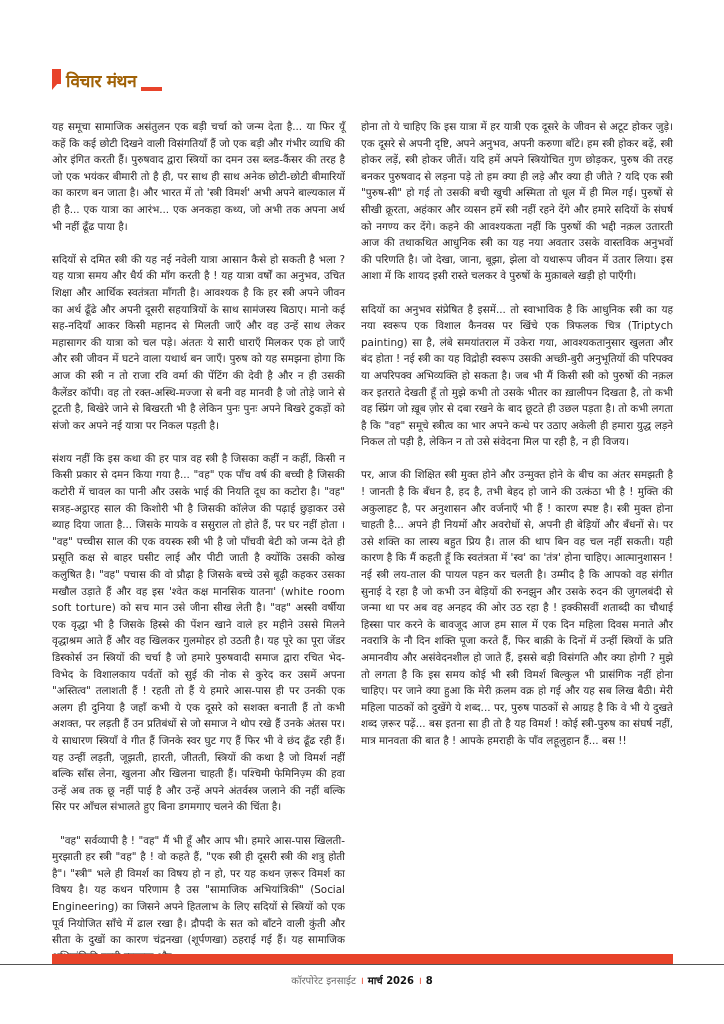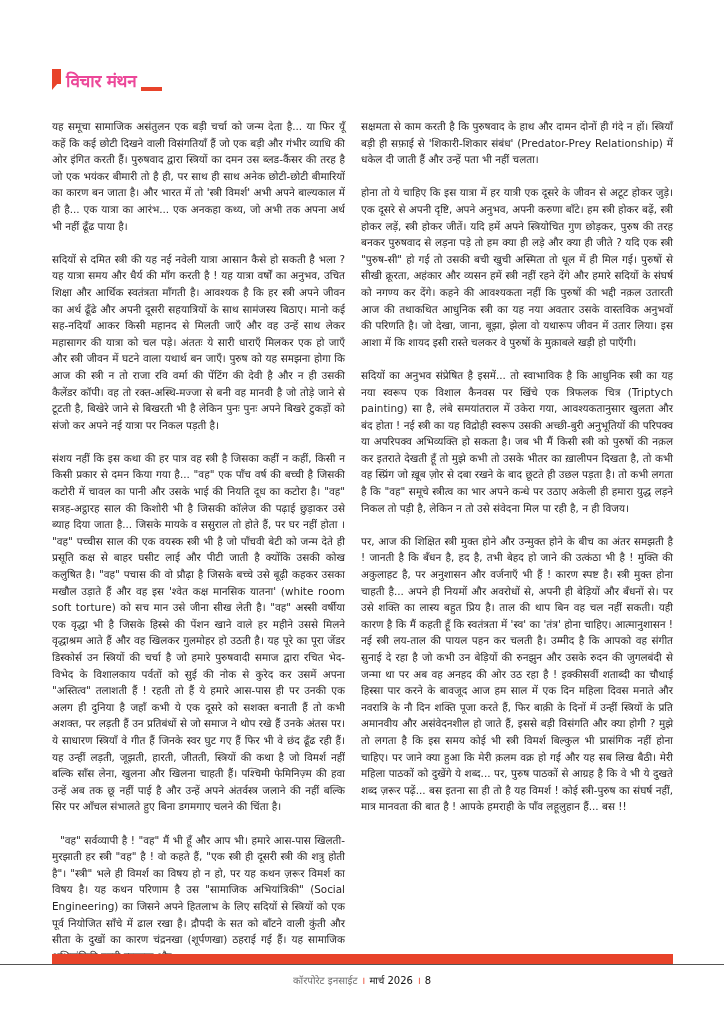--- a/index.html
+++ b/index.html
@@ -1,32 +1,32 @@
 <!DOCTYPE html>
 <html><head>
 <meta charset="utf-8">
 <style>
   html, body { margin:0; padding:0; background:#ffffff; }
   body { width:724px; height:1024px; position:relative; overflow:hidden; font-family:"DejaVu Sans", sans-serif; color:#231f20; }
   .header { position:absolute; left:52px; top:66px; height:28px; display:flex; align-items:center; }
   .quote-mark { width:9px; height:22px; position:relative; margin-right:5px; }
   .quote-mark .blk { position:absolute; left:0; top:0; width:9px; height:15px; background:#e8432a; }
   .quote-mark .tail { position:absolute; left:0; top:14px; width:0; height:0; border-left:6px solid #e8432a; border-bottom:7px solid transparent; }
-  .section-title { font-weight:bold; font-size:17px; color:#ec4899; letter-spacing:-0.3px; }
+  .section-title { font-weight:bold; font-size:17px; color:#a16207; letter-spacing:-0.3px; }
   .title-dash { width:21px; height:4px; background:#e8432a; margin-left:5px; align-self:flex-end; margin-bottom:3px; }
   .col { position:absolute; top:118px; width:293px; font-size:10.4px; line-height:16.6px; text-align:justify; color:#231f20; }
   .col.left { left:52px; }
   .col.right { left:361px; width:312px; top:118px; }
   .col p { margin:0 0 16.6px 0; }
   .col p.indent { text-indent:8px; }
   .footer-gray { position:absolute; left:0; top:964px; width:724px; height:1px; background:#555; }
   .footer-red { position:absolute; left:52px; top:954px; width:621px; height:10px; background:#e8432a; }
   .footer-text { position:absolute; left:0; width:724px; top:973px; text-align:center; font-size:10px; color:#6d6d6d; }
   .footer-text .sep { color:#e8432a; margin:0 4px; }
-  .footer-text .month, .footer-text .page { color:#111; font-weight:normal; }
+  .footer-text .month, .footer-text .page { color:#111; font-weight:bold; }
 </style>
 </head>
 <body>
 
 <div class="header">
   <span class="quote-mark">
       <span class="blk"></span>
       <span class="tail"></span>
     </span>
   <span class="section-title">विचार मंथन</span>
@@ -34,21 +34,20 @@
 </div>
 
 <div class="col left">
   <p>यह समूचा सामाजिक असंतुलन एक बड़ी चर्चा को जन्म देता है... या फिर यूँ कहें कि कई छोटी दिखने वाली विसंगतियाँ हैं जो एक बड़ी और गंभीर व्याधि की ओर इंगित करती हैं। पुरुषवाद द्वारा स्त्रियों का दमन उस ब्लड-कैंसर की तरह है जो एक भयंकर बीमारी तो है ही, पर साथ ही साथ अनेक छोटी-छोटी बीमारियों का कारण बन जाता है। और भारत में तो 'स्त्री विमर्श' अभी अपने बाल्यकाल में ही है... एक यात्रा का आरंभ... एक अनकहा कथ्य, जो अभी तक अपना अर्थ भी नहीं ढूँढ पाया है।</p>
   <p>सदियों से दमित स्त्री की यह नई नवेली यात्रा आसान कैसे हो सकती है भला ? यह यात्रा समय और धैर्य की माँग करती है ! यह यात्रा वर्षों का अनुभव, उचित शिक्षा और आर्थिक स्वतंत्रता माँगती है। आवश्यक है कि हर स्त्री अपने जीवन का अर्थ ढूँढे और अपनी दूसरी सहयात्रियों के साथ सामंजस्य बिठाए। मानो कई सह-नदियाँ आकर किसी महानद से मिलती जाएँ और वह उन्हें साथ लेकर महासागर की यात्रा को चल पड़े। अंततः ये सारी धाराएँ मिलकर एक हो जाएँ और स्त्री जीवन में घटने वाला यथार्थ बन जाएँ। पुरुष को यह समझना होगा कि आज की स्त्री न तो राजा रवि वर्मा की पेंटिंग की देवी है और न ही उसकी कैलेंडर कॉपी। वह तो रक्त-अस्थि-मज्जा से बनी वह मानवी है जो तोड़े जाने से टूटती है, बिखेरे जाने से बिखरती भी है लेकिन पुनः पुनः अपने बिखरे टुकड़ों को संजो कर अपने नई यात्रा पर निकल पड़ती है।</p>
   <p>संशय नहीं कि इस कथा की हर पात्र वह स्त्री है जिसका कहीं न कहीं, किसी न किसी प्रकार से दमन किया गया है... "वह" एक पाँच वर्ष की बच्ची है जिसकी कटोरी में चावल का पानी और उसके भाई की नियति दूध का कटोरा है। "वह" सत्रह-अट्ठारह साल की किशोरी भी है जिसकी कॉलेज की पढ़ाई छुड़ाकर उसे ब्याह दिया जाता है... जिसके मायके व ससुराल तो होते हैं, पर घर नहीं होता । "वह" पच्चीस साल की एक वयस्क स्त्री भी है जो पाँचवी बेटी को जन्म देते ही प्रसूति कक्ष से बाहर घसीट लाई और पीटी जाती है क्योंकि उसकी कोख कलुषित है। "वह" पचास की वो प्रौढ़ा है जिसके बच्चे उसे बूढ़ी कहकर उसका मखौल उड़ाते हैं और वह इस 'श्वेत कक्ष मानसिक यातना' (white room soft torture) को सच मान उसे जीना सीख लेती है। "वह" अस्सी वर्षीया एक वृद्धा भी है जिसके हिस्से की पेंशन खाने वाले हर महीने उससे मिलने वृद्धाश्रम आते हैं और वह खिलकर गुलमोहर हो उठती है। यह पूरे का पूरा जेंडर डिस्कोर्स उन स्त्रियों की चर्चा है जो हमारे पुरुषवादी समाज द्वारा रचित भेद-विभेद के विशालकाय पर्वतों को सुई की नोक से कुरेद कर उसमें अपना "अस्तित्व" तलाशती हैं ! रहती तो हैं ये हमारे आस-पास ही पर उनकी एक अलग ही दुनिया है जहाँ कभी ये एक दूसरे को सशक्त बनाती हैं तो कभी अशक्त, पर लड़ती हैं उन प्रतिबंधों से जो समाज ने थोप रखे हैं उनके अंतस पर। ये साधारण स्त्रियाँ वे गीत हैं जिनके स्वर घुट गए हैं फिर भी वे छंद ढूँढ रही हैं। यह उन्हीं लड़ती, जूझती, हारती, जीतती, स्त्रियों की कथा है जो विमर्श नहीं बल्कि साँस लेना, खुलना और खिलना चाहती हैं। पश्चिमी फेमिनिज़्म की हवा उन्हें अब तक छू नहीं पाई है और उन्हें अपने अंतर्वस्त्र जलाने की नहीं बल्कि सिर पर आँचल संभालते हुए बिना डगमगाए चलने की चिंता है।</p>
   <p class="indent">"वह" सर्वव्यापी है ! "वह" मैं भी हूँ और आप भी। हमारे आस-पास खिलती-मुरझाती हर स्त्री "वह" है ! वो कहते हैं, "एक स्त्री ही दूसरी स्त्री की शत्रु होती है"। "स्त्री" भले ही विमर्श का विषय हो न हो, पर यह कथन ज़रूर विमर्श का विषय है। यह कथन परिणाम है उस "सामाजिक अभियांत्रिकी" (Social Engineering) का जिसने अपने हितलाभ के लिए सदियों से स्त्रियों को एक पूर्व नियोजित साँचे में ढाल रखा है। द्रौपदी के सत को बाँटने वाली कुंती और सीता के दुखों का कारण चंद्रनखा (शूर्पणखा) ठहराई गई हैं। यह सामाजिक अभियांत्रिकी इतनी स्वच्छता और</p>
 </div>
 
 <div class="col right">
-  <p>सक्षमता से काम करती है कि पुरुषवाद के हाथ और दामन दोनों ही गंदे न हों। स्त्रियाँ बड़ी ही सफ़ाई से 'शिकारी-शिकार संबंध' (Predator-Prey Relationship) में धकेल दी जाती हैं और उन्हें पता भी नहीं चलता।</p>
   <p>होना तो ये चाहिए कि इस यात्रा में हर यात्री एक दूसरे के जीवन से अटूट होकर जुड़े। एक दूसरे से अपनी दृष्टि, अपने अनुभव, अपनी करुणा बाँटे। हम स्त्री होकर बढ़ें, स्त्री होकर लड़ें, स्त्री होकर जीतें। यदि हमें अपने स्त्रियोचित गुण छोड़कर, पुरुष की तरह बनकर पुरुषवाद से लड़ना पड़े तो हम क्या ही लड़े और क्या ही जीते ? यदि एक स्त्री "पुरुष-सी" हो गई तो उसकी बची खुची अस्मिता तो धूल में ही मिल गई। पुरुषों से सीखी क्रूरता, अहंकार और व्यसन हमें स्त्री नहीं रहने देंगे और हमारे सदियों के संघर्ष को नगण्य कर देंगे। कहने की आवश्यकता नहीं कि पुरुषों की भद्दी नक़ल उतारती आज की तथाकथित आधुनिक स्त्री का यह नया अवतार उसके वास्तविक अनुभवों की परिणति है। जो देखा, जाना, बूझा, झेला वो यथारूप जीवन में उतार लिया। इस आशा में कि शायद इसी रास्ते चलकर वे पुरुषों के मुक़ाबले खड़ी हो पाएँगी।</p>
   <p>सदियों का अनुभव संप्रेषित है इसमें... तो स्वाभाविक है कि आधुनिक स्त्री का यह नया स्वरूप एक विशाल कैनवस पर खिंचे एक त्रिफलक चित्र (Triptych painting) सा है, लंबे समयांतराल में उकेरा गया, आवश्यकतानुसार खुलता और बंद होता ! नई स्त्री का यह विद्रोही स्वरूप उसकी अच्छी-बुरी अनुभूतियों की परिपक्व या अपरिपक्व अभिव्यक्ति हो सकता है। जब भी मैं किसी स्त्री को पुरुषों की नक़ल कर इतराते देखती हूँ तो मुझे कभी तो उसके भीतर का ख़ालीपन दिखता है, तो कभी वह स्प्रिंग जो ख़ूब ज़ोर से दबा रखने के बाद छूटते ही उछल पड़ता है। तो कभी लगता है कि "वह" समूचे स्त्रीत्व का भार अपने कन्धे पर उठाए अकेली ही हमारा युद्ध लड़ने निकल तो पड़ी है, लेकिन न तो उसे संवेदना मिल पा रही है, न ही विजय।</p>
   <p>पर, आज की शिक्षित स्त्री मुक्त होने और उन्मुक्त होने के बीच का अंतर समझती है ! जानती है कि बँधन है, हद है, तभी बेहद हो जाने की उत्कंठा भी है ! मुक्ति की अकुलाहट है, पर अनुशासन और वर्जनाएँ भी हैं ! कारण स्पष्ट है। स्त्री मुक्त होना चाहती है... अपने ही नियमों और अवरोधों से, अपनी ही बेड़ियों और बँधनों से। पर उसे शक्ति का लास्य बहुत प्रिय है। ताल की थाप बिन वह चल नहीं सकती। यही कारण है कि मैं कहती हूँ कि स्वतंत्रता में 'स्व' का 'तंत्र' होना चाहिए। आत्मानुशासन ! नई स्त्री लय-ताल की पायल पहन कर चलती है। उम्मीद है कि आपको वह संगीत सुनाई दे रहा है जो कभी उन बेड़ियों की रुनझुन और उसके रुदन की जुगलबंदी से जन्मा था पर अब वह अनहद की ओर उठ रहा है ! इक्कीसवीं शताब्दी का चौथाई हिस्सा पार करने के बावजूद आज हम साल में एक दिन महिला दिवस मनाते और नवरात्रि के नौ दिन शक्ति पूजा करते हैं, फिर बाक़ी के दिनों में उन्हीं स्त्रियों के प्रति अमानवीय और असंवेदनशील हो जाते हैं, इससे बड़ी विसंगति और क्या होगी ? मुझे तो लगता है कि इस समय कोई भी स्त्री विमर्श बिल्कुल भी प्रासंगिक नहीं होना चाहिए। पर जाने क्या हुआ कि मेरी क़लम वक्र हो गई और यह सब लिख बैठी। मेरी महिला पाठकों को दुखेंगे ये शब्द... पर, पुरुष पाठकों से आग्रह है कि वे भी ये दुखते शब्द ज़रूर पढ़ें... बस इतना सा ही तो है यह विमर्श ! कोई स्त्री-पुरुष का संघर्ष नहीं, मात्र मानवता की बात है ! आपके हमराही के पाँव लहूलुहान हैं... बस !!</p>
 </div>
 
 <div class="footer-red"></div>
 <div class="footer-gray"></div>
 <div class="footer-text">
   <span>कॉरपोरेट इनसाईट</span><span class="sep">।</span><span class="month">मार्च 2026</span><span class="sep">।</span><span class="page">8</span>
 </div>

